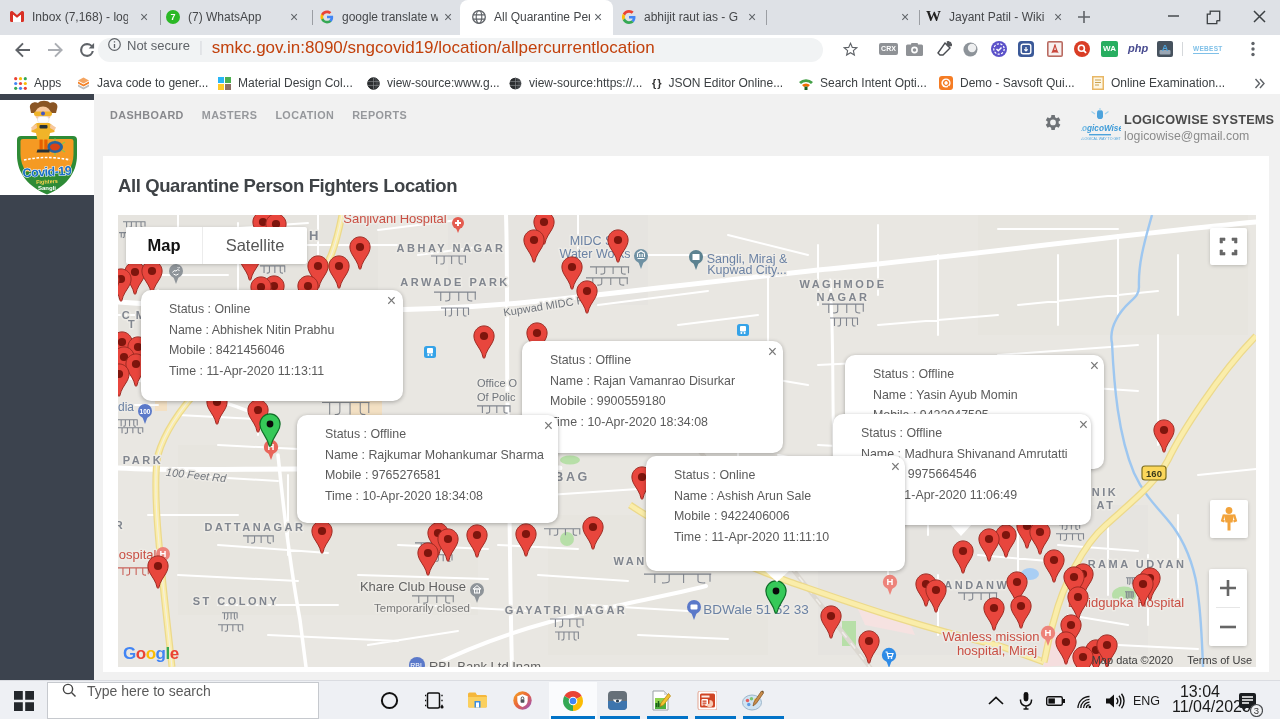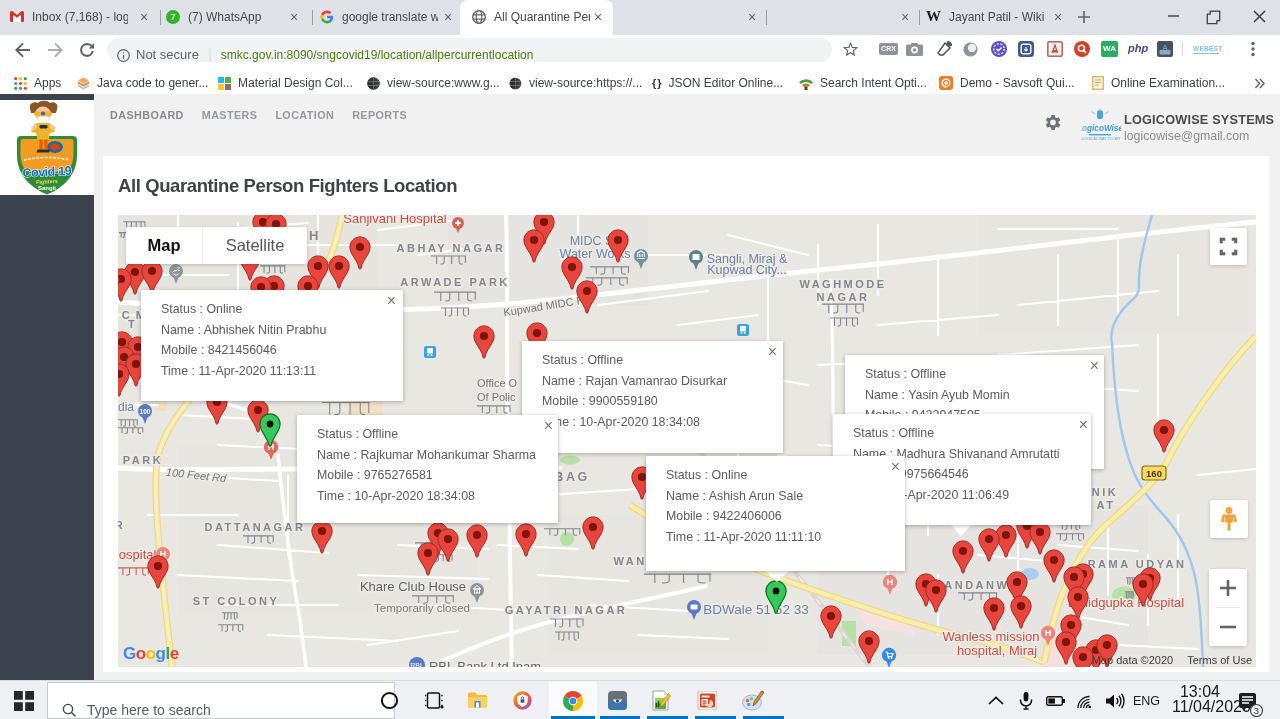--- a/index.html
+++ b/index.html
@@ -7,51 +7,51 @@
 .abs{position:absolute}
 
 #tabbar{left:0;top:0;width:1280px;height:35px;background:#dee1e6}
 .tab{top:0;height:33px;display:flex;align-items:center;font-size:12px;color:#45474a;white-space:nowrap;overflow:hidden}
 .tab .ttl{margin-left:8px;overflow:hidden;max-width:96px}
 .tsep{top:10px;width:1px;height:15px;background:#9b9ea3}
 .tclose{font-size:14px;color:#5f6368;line-height:13px}
 #activetab{background:#fff;border-radius:8px 8px 0 0;z-index:2}
 
 #toolbar{left:0;top:35px;width:1280px;height:31px;background:#fff}
-#urlpill{left:107px;top:3px;width:725px;height:24px;background:#f1f3f4;border-radius:12px;display:flex;align-items:flex-end;font-size:13px;color:#5f6368}
-#urlpill .url{color:#4d7c0f;font-size:12px}
+#urlpill{left:98px;top:3px;width:725px;height:24px;background:#f1f3f4;border-radius:12px;display:flex;align-items:flex-start;font-size:13px;color:#5f6368}
+#urlpill .url{color:#c2410c;font-size:17px}
 
 #bookbar{left:0;top:71px;width:1280px;height:28px;background:#fff;border-bottom:1px solid #e2e4e7}
 .bk{top:5px;height:14px;display:flex;align-items:center;font-size:12px;color:#3c4043;white-space:nowrap}
 .bk svg,.bk .bic{margin-right:7px}
 
 #page{left:0;top:94px;width:1280px;height:586px;background:#f1f1f1;overflow:hidden}
 #sidebar{left:0;top:0;width:94px;height:586px;background:#3c434e}
 #logobox{left:0;top:6px;width:94px;height:95px;background:#fff}
 #navtxt span{margin-right:18px;letter-spacing:.4px}
 #card{left:103px;top:62px;width:1166px;height:516px;background:#fff}
 #head1{left:15px;top:19px;font-size:18.5px;font-weight:bold;color:#3f4347;letter-spacing:-.4px}
 #map{left:15px;top:59px;width:1138px;height:452px;background:#e9e7e2;overflow:hidden}
 
-.iw{background:#fff;border-radius:1px;box-shadow:0 1px 4px rgba(0,0,0,.3);font-size:12.4px;color:#5b5b5b;line-height:20.5px;padding:9px 0 0 20px;z-index:5}
+.iw{background:#fff;border-radius:10px;box-shadow:0 1px 4px rgba(0,0,0,.3);font-size:12.4px;color:#5b5b5b;line-height:20.5px;padding:9px 0 0 28px;z-index:5}
 .iw .x{position:absolute;right:9px;top:1px;font-size:16px;color:#777}
 .tail{width:0;height:0;border-left:13px solid transparent;border-right:13px solid transparent;border-top:12px solid #fff;z-index:5}
 
 .mctl{background:#fff;box-shadow:0 1px 4px -1px rgba(0,0,0,.3);z-index:6;border-radius:2px}
 #mapsat{left:8px;top:12px;width:181px;height:37px;display:flex}
 #mapsat .b1{width:76px;text-align:center;line-height:37px;font-size:16.5px;font-weight:bold;color:#111}
 #mapsat .b2{width:105px;text-align:center;line-height:37px;font-size:16.5px;color:#565656;border-left:1px solid #ececec}
 #fsbtn{left:1092px;top:13px;width:37px;height:37px}
 #pegman{left:1092px;top:285px;width:38px;height:38px}
 #zoomctl{left:1091px;top:354px;width:38px;height:77px}
 #gattr{right:4px;top:439px;font-size:11px;color:#3c3c3c;z-index:6}
 #glogo{left:5px;top:429px;z-index:6;font-size:17px;font-weight:bold;letter-spacing:-.5px}
 
 #taskbar{left:0;top:680px;width:1280px;height:39px;background:#eef0f4;border-top:1px solid #dadce1}
-#tsearch{left:47px;top:1px;width:348px;height:37px;background:#fff;border:1px solid #c6c9ce;display:flex;align-items:flex-end;font-size:14px;color:#5a5a5a}
+#tsearch{left:47px;top:1px;width:272px;height:37px;background:#fff;border:1px solid #c6c9ce;display:flex;align-items:flex-start;font-size:14px;color:#5a5a5a}
 .tbu{top:35px;height:3px;background:#0173c7;z-index:3}
 .tray{font-size:12px;color:#1a1a1a}
 </style></head>
 <body>
 <div id="tabbar" class="abs">
   <div class="tab abs" style="left:10px;width:145px">
     <svg width="14" height="11" viewBox="0 0 14 11">
         <path d="M0 1.5A1.5 1.5 0 011.5 0h.8L7 4 11.7 0h.8A1.5 1.5 0 0114 1.5V9.5A1.5 1.5 0 0112.5 11H11V3.8L7 7 3 3.8V11H1.5A1.5 1.5 0 010 9.5z" fill="#d93025"></path>
         <path d="M3 11V3.8L7 7l4-3.2V11z" fill="#fff"></path>
       </svg>
@@ -81,20 +81,29 @@
   <div id="activetab" class="abs" style="left:460px;top:0;width:153px;height:35px"></div>
   <div class="tab abs" style="left:472px;width:136px;z-index:3">
     <svg width="14" height="14" viewBox="0 0 16 16">
         <circle cx="8" cy="8" r="7.2" fill="none" stroke="#5f6368" stroke-width="1.5"></circle>
         <ellipse cx="8" cy="8" rx="3.2" ry="7.2" fill="none" stroke="#5f6368" stroke-width="1.3"></ellipse>
         <path d="M1 5.6h14M1 10.4h14" stroke="#5f6368" stroke-width="1.3"></path>
       </svg>
     <span class="ttl">All Quarantine Per</span>
     </div>
   <div class="tclose abs" style="left:594px;top:11px;z-index:3">×</div>
+  <div class="tab abs" style="left:622px;width:120px">
+    <svg width="14" height="14" viewBox="0 0 48 48">
+        <path fill="#EA4335" d="M24 9.5c3.5 0 6.6 1.2 9.1 3.6l6.8-6.8C35.8 2.4 30.3 0 24 0 14.6 0 6.5 5.4 2.6 13.2l7.9 6.1C12.4 13.4 17.7 9.5 24 9.5z"></path>
+        <path fill="#4285F4" d="M46.2 25c0-1.6-.1-3.1-.4-4.6H24v8.7h12.5c-.5 2.9-2.2 5.3-4.6 7l7.7 6C43.9 38 46.2 32 46.2 25z"></path>
+        <path fill="#FBBC05" d="M10.5 19.3a14.5 14.5 0 000 9.4l-7.9 6.2a24 24 0 010-21.7z"></path>
+        <path fill="#34A853" d="M24 48c6.5 0 11.9-2.1 15.9-5.8l-7.7-6c-2.1 1.5-5 2.3-8.2 2.3-6.3 0-11.6-3.9-13.5-9.8l-7.9 6.2C6.5 42.6 14.6 48 24 48z"></path>
+      </svg>
+    <span class="ttl">abhijit raut ias - G</span>
+    </div>
   <div class="tclose abs" style="left:748px;top:11px">×</div>
   <div class="tsep abs" style="left:766px"></div>
   <div class="tclose abs" style="left:901px;top:11px">×</div>
   <div class="tsep abs" style="left:919px"></div>
   <div class="tab abs" style="left:926px;width:122px">
     <span style="font-family:'Liberation Serif',serif;font-size:15px;font-weight:bold;color:#222">W</span>
     <span class="ttl">Jayant Patil - Wikip</span>
     </div>
   <div class="tclose abs" style="left:1054px;top:11px">×</div>
   <svg class="abs" style="left:1077px;top:10px" width="14" height="14" viewBox="0 0 14 14">

